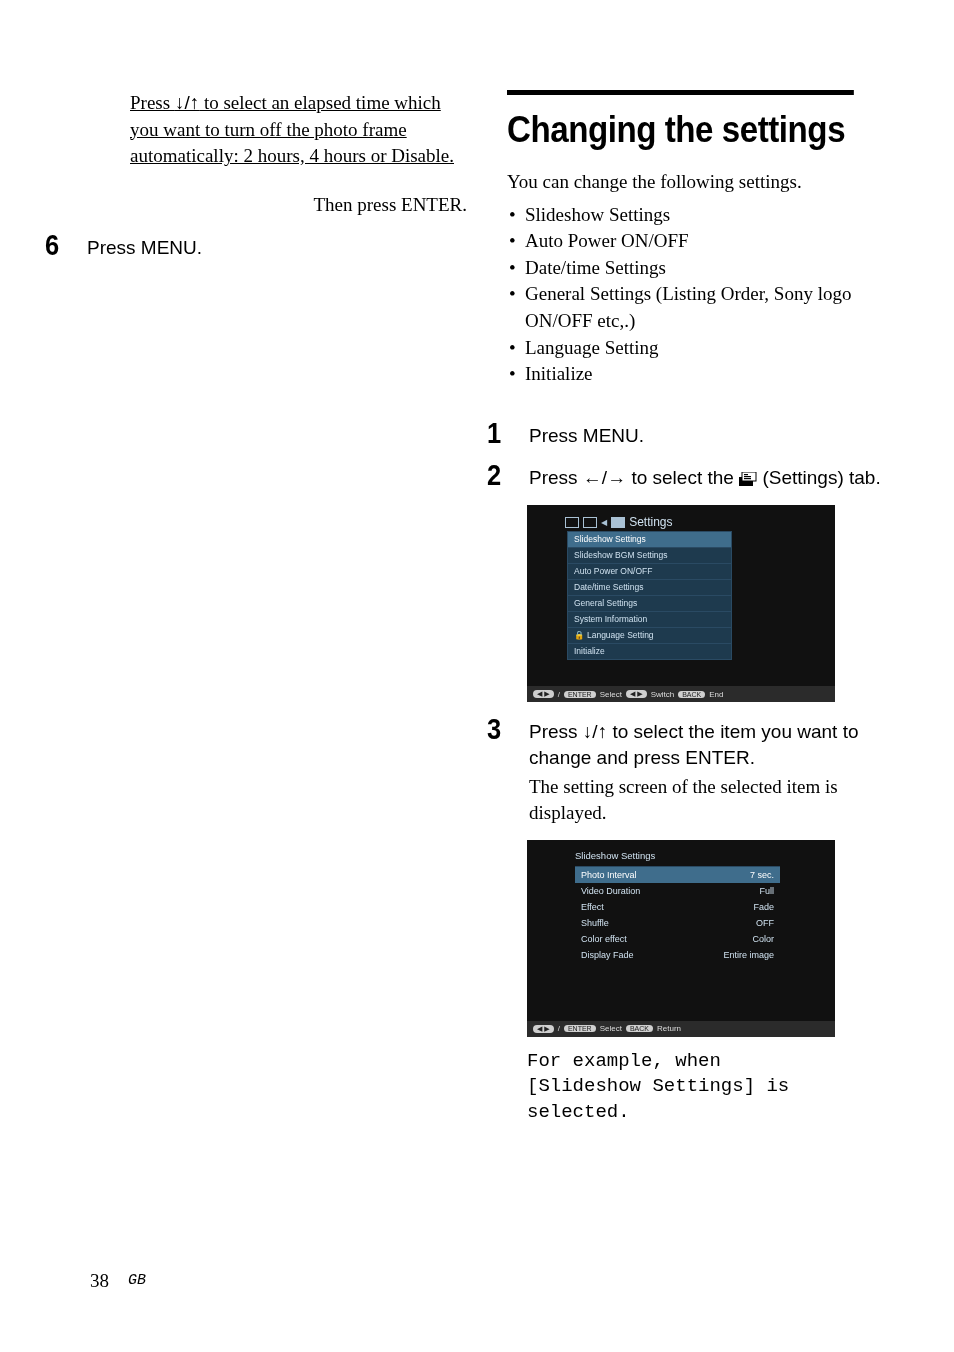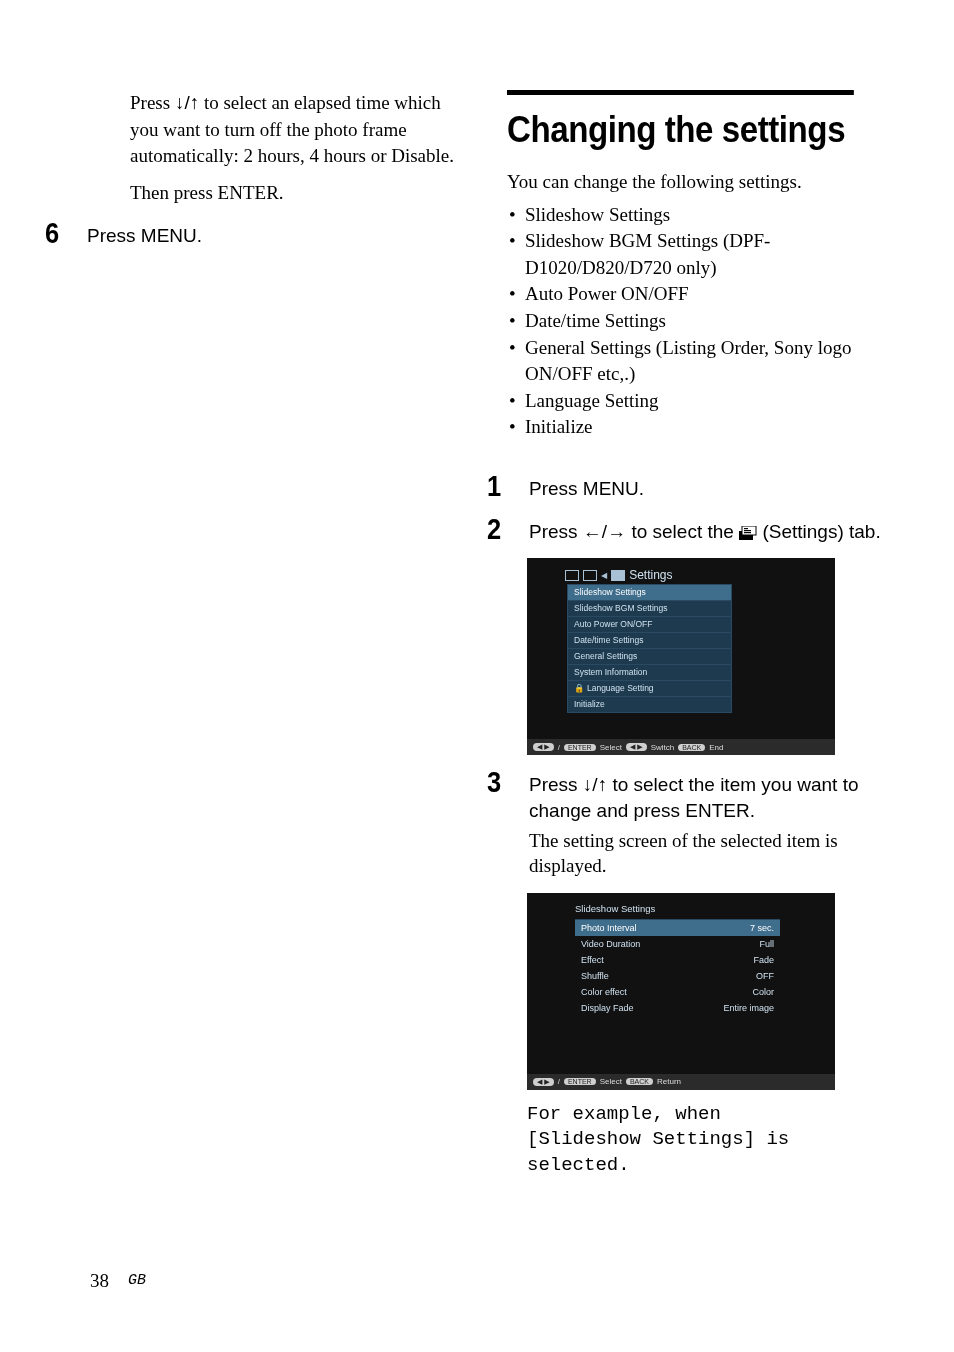--- a/index.html
+++ b/index.html
@@ -263,39 +263,38 @@
 
   
 </style>
 </head>
 <body>
 
 <div class="page">
   <div class="cols">
 
     <div class="col">
-      <p class="body-text" style="margin-left:40px;">
+      <p class="body-text" style="margin-left:40px;text-decoration:underline;">
         <span>Press </span><span class="arrow">↓/↑</span><span> to select an elapsed time which you want to turn off the photo frame automatically: 2 hours, 4 hours or Disable.</span>
       </p>
-      <p class="body-text" style="margin-left:40px; margin-top:10px;">Then press ENTER.</p>
+      <p class="body-text" style="margin-left:40px; margin-top:22px;text-align:right;">Then press ENTER.</p>
 
       <div class="left-step-wrap">
         <div class="step-row">
           <div class="step-number">6</div>
           <div class="step-body">Press MENU.</div>
         </div>
       </div>
     </div>
 
     <div class="col">
       <h1 class="section-title">Changing the settings</h1>
       <p class="intro-serif">You can change the following settings.</p>
       <ul class="bullets">
         <li>Slideshow Settings</li>
-        <li>Slideshow BGM Settings (DPF-D1020/D820/D720 only)</li>
         <li>Auto Power ON/OFF</li>
         <li>Date/time Settings</li>
         <li>General Settings (Listing Order, Sony logo ON/OFF etc,.)</li>
         <li>Language Setting</li>
         <li>Initialize</li>
       </ul>
 
 
       <div class="right-step-wrap">
 

